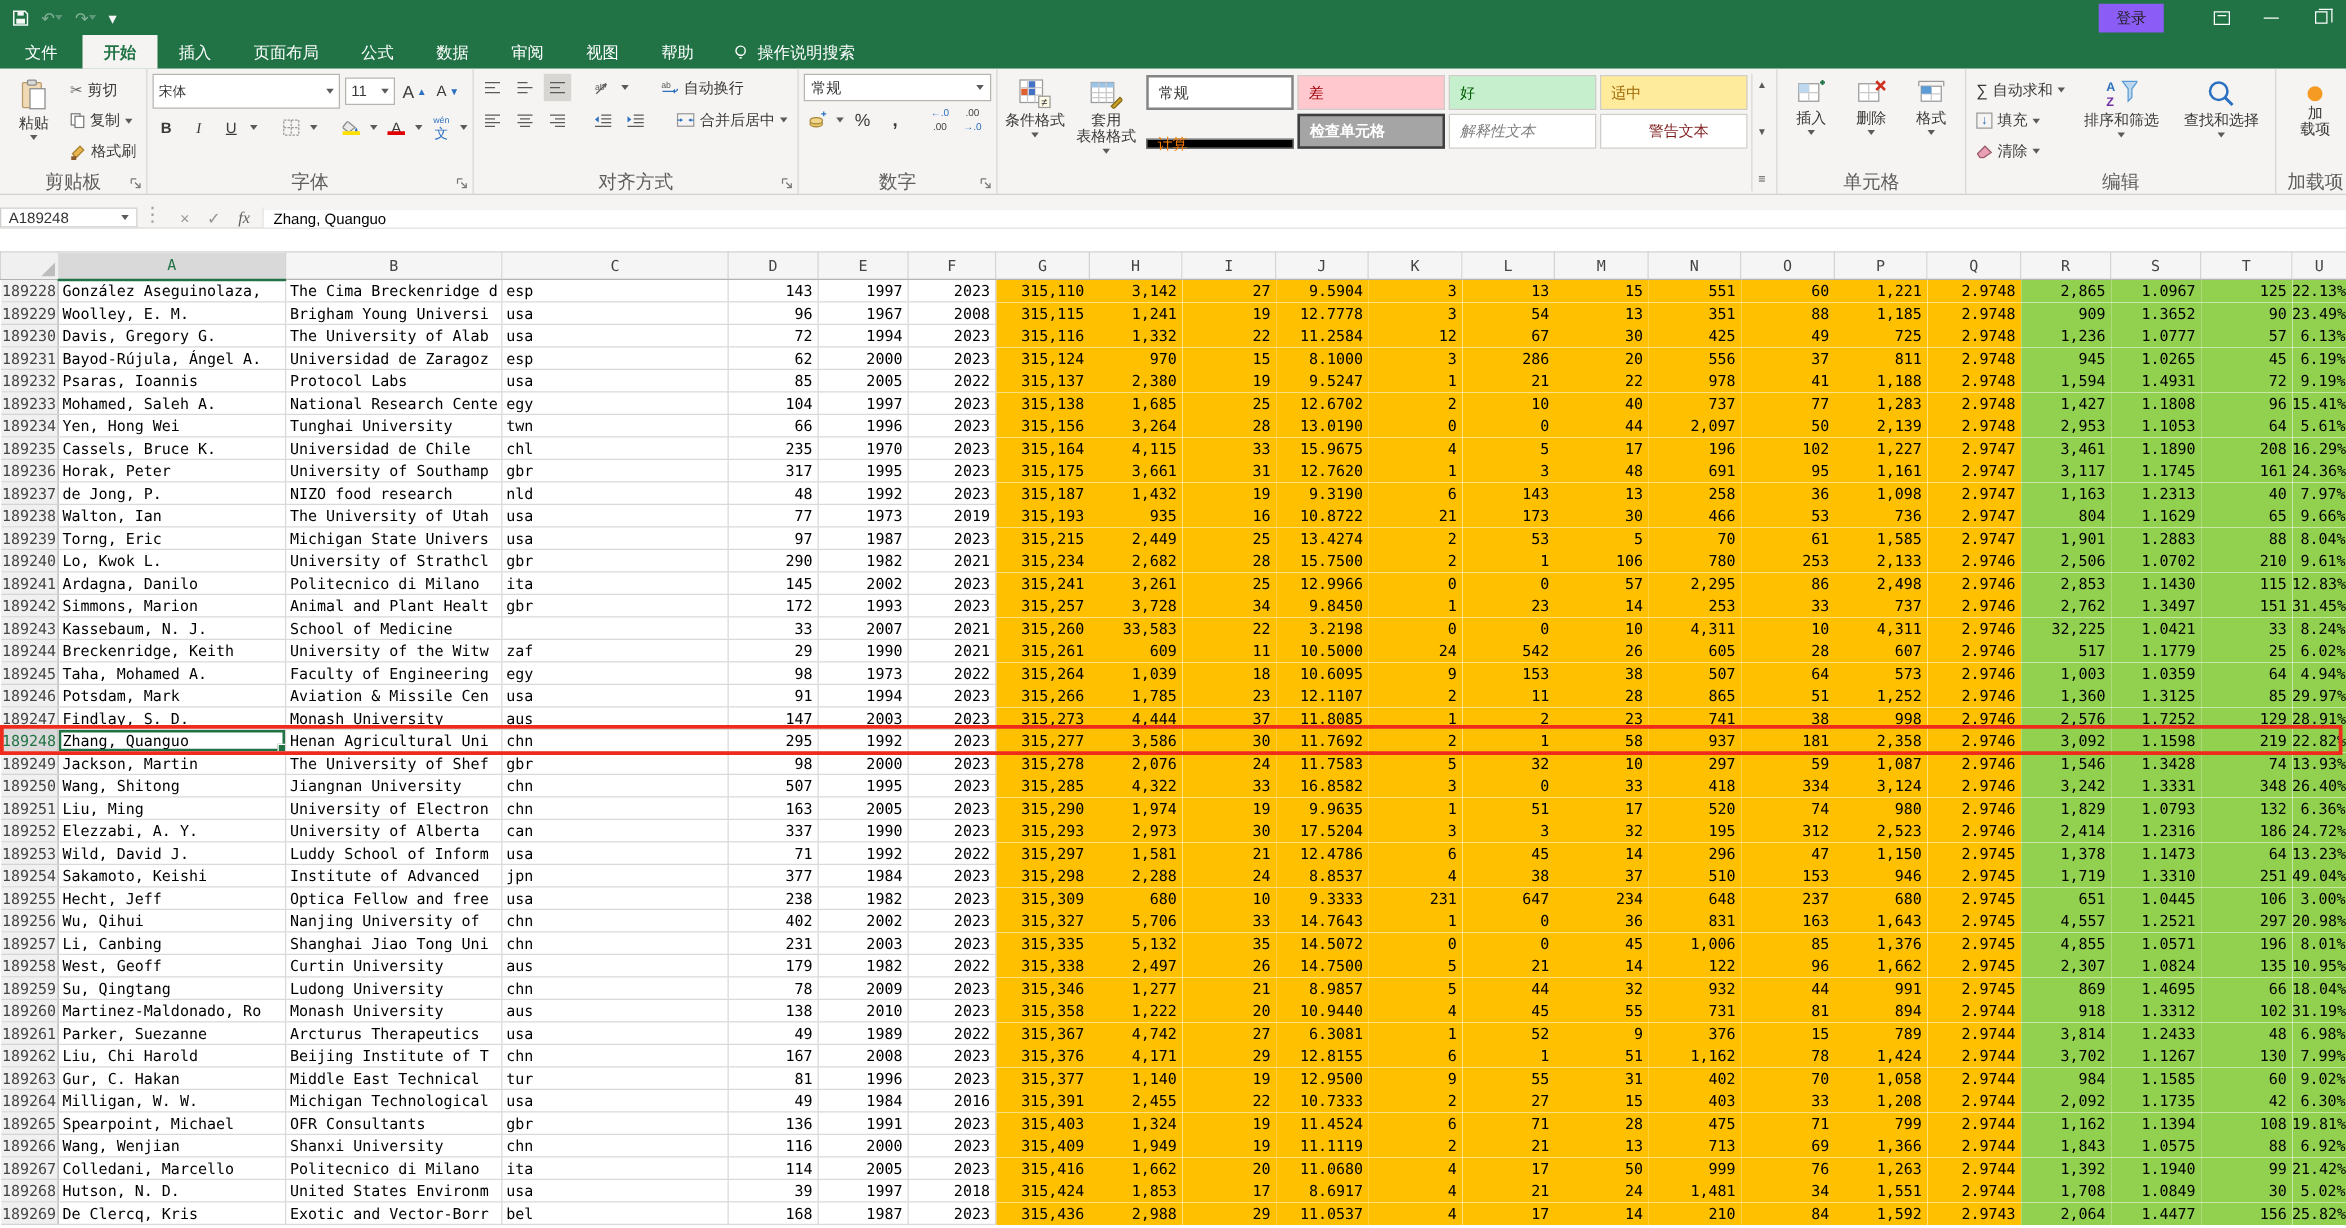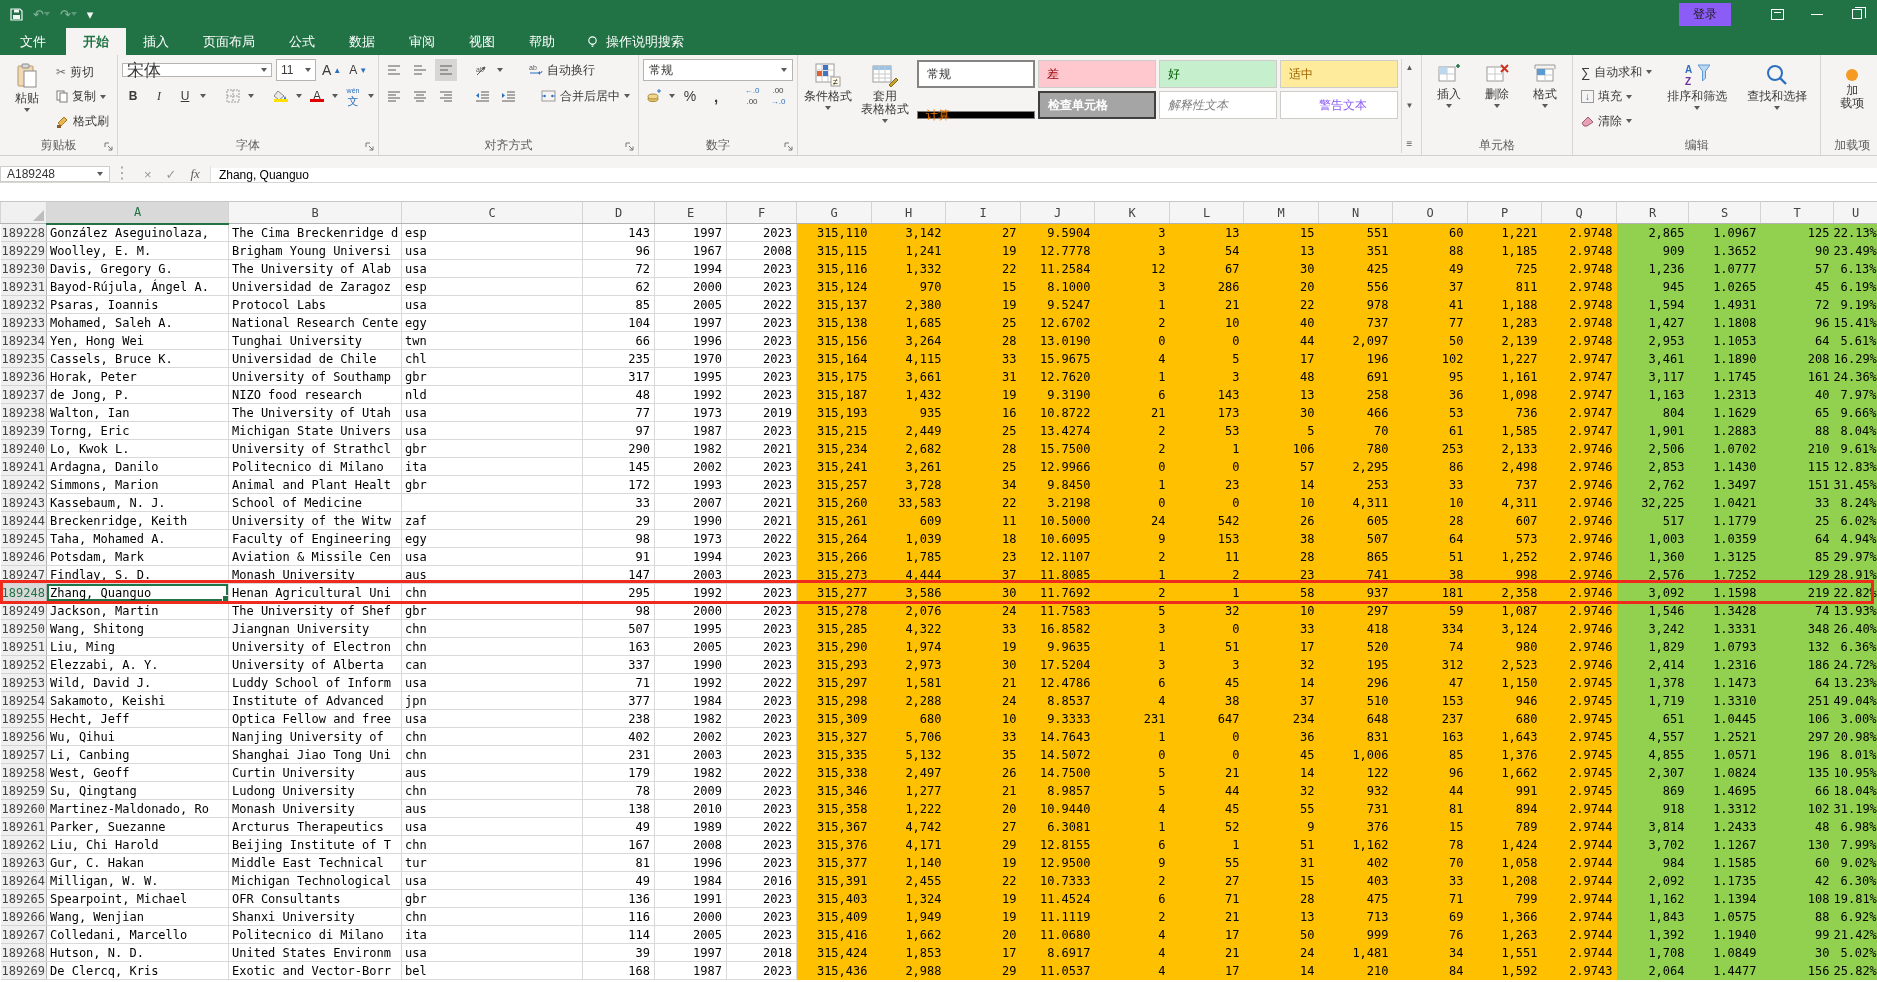--- a/index.html
+++ b/index.html
@@ -26,46 +26,46 @@
   .rtab { padding:0 17px; display:flex; align-items:center; cursor:default; }
   .rtab.file { padding:0 20px; }
   .rtab.active { background:#f5f4f2; color:#217346; font-weight:bold; }
   .tellme { display:flex; align-items:center; gap:7px; padding:0 14px; }
   .bulb { width:13px; height:13px; }
 
   
   .ribbon { height:101px; background:#f5f4f2; border-bottom:1px solid #d2d0cd; display:flex; align-items:stretch; font-size:12px; color:#3b3a39; }
   .rgroup { display:flex; flex-direction:column; border-right:1px solid #d8d6d3; padding:2px 2px 0 2px; }
   .rbody { flex:1; display:flex; align-items:stretch; gap:2px; padding:2px; }
-  .rlabel { height:19px; display:flex; align-items:center; justify-content:center; gap:6px; color:#605e5c; font-size:12px; position:relative; padding:0 4px; }
+  .rlabel { height:19px; display:flex; align-items:center; justify-content:center; gap:6px; color:#605e5c; font-size:15px; position:relative; padding:0 4px; }
   .launcher { position:absolute; right:2px; bottom:4px; }
   .bigbtn { width:46px; display:flex; flex-direction:column; align-items:center; justify-content:flex-start; padding-top:4px; gap:3px; text-align:center; line-height:13px; }
   .bigbtn .cap { font-size:12px; }
   .smallcol { display:flex; flex-direction:column; justify-content:space-between; padding:2px 0; }
   .sbtn { display:flex; align-items:center; gap:4px; height:22px; padding:0 4px; white-space:nowrap; }
   .frow { display:flex; align-items:center; gap:4px; }
-  .fontbox { width:150px; height:14px; background:#fff; border:1px solid #b6b4b1; display:flex; align-items:center; justify-content:space-between; padding:0 4px; font-size:17px; }
+  .fontbox { width:150px; height:28px; background:#fff; border:1px solid #b6b4b1; display:flex; align-items:center; justify-content:space-between; padding:0 4px; font-size:11px; }
   .sizebox { width:40px; height:22px; background:#fff; border:1px solid #b6b4b1; display:flex; align-items:center; justify-content:space-between; padding:0 4px; }
   .glyphbtn { min-width:22px; height:22px; display:flex; align-items:center; justify-content:center; gap:2px; padding:0 2px; }
   .caret { width:0; height:0; border-left:3px solid transparent; border-right:3px solid transparent; border-top:4px solid #5a5a5a; display:inline-block; }
   .carW { border-top-color:#fff; }
   .ubar { display:inline-block; width:14px; height:3px; margin-top:-2px; }
   .stack { display:flex; flex-direction:column; align-items:center; line-height:11px; }
   .numfmt { width:150px; height:22px; background:#fff; border:1px solid #b6b4b1; display:flex; align-items:center; justify-content:space-between; padding:0 5px; }
   
   .gallery { display:grid; grid-template-columns:repeat(4,118px); grid-auto-rows:28px; gap:3px; background:#f5f4f2; padding:1px; }
   .gitem { display:flex; align-items:center; padding:0 8px; font-size:12px; border:1px solid #cfcdca; background:#fff; }
   .g-normal { border:2px solid #848484; }
   .g-bad { background:#FFC7CE; color:#9C0006; }
   .g-good { background:#C6EFCE; color:#006100; }
   .g-neutral { background:#FFEB9C; color:#9C6500; }
   .g-calc { background:#000000; color:#FA7D00; border:1px solid #7F7F7F;margin-top:20px; }
   .g-check { background:#A5A5A5; color:#fff; font-weight:bold; border:2px solid #3F3F3F; }
   .g-expl { color:#7F7F7F; font-style:italic; }
-  .g-warn { color:#8b5cf6;padding-left:38px; }
+  .g-warn { color:#7f1d1d;padding-left:38px; }
   .gscroll { width:16px; display:flex; flex-direction:column; justify-content:space-between; align-items:center; padding:4px 0; color:#5a5a5a; font-size:8px; border-left:1px solid #d8d6d3; }
 
   
   .fbar { height:27px; background:#f5f4f2; border-bottom:1px solid #d8d6d3; display:flex; align-items:flex-end; }
   .namebox { width:110px; background:#fff; border:1px solid #d0cecb; display:flex; align-items:center; justify-content:space-between; padding:0 6px; font-size:12px; color:#333; }
   .fsep { width:24px; display:flex; align-items:center; justify-content:center; color:#a0a0a0; }
   .fbtns { display:flex; align-items:center; gap:14px; padding:0 10px; color:#9a9894; font-size:13px; border-right:1px solid #e1dfdd; }
   .fx { font-style:italic; font-family:"Liberation Serif", serif; color:#5f5d5b; }
   .fvalue { flex:1; background:#fff; display:flex; align-items:center; padding:0 8px; font-size:12px; color:#000; }
   .sheetgap { height:18px; background:#fff; }

